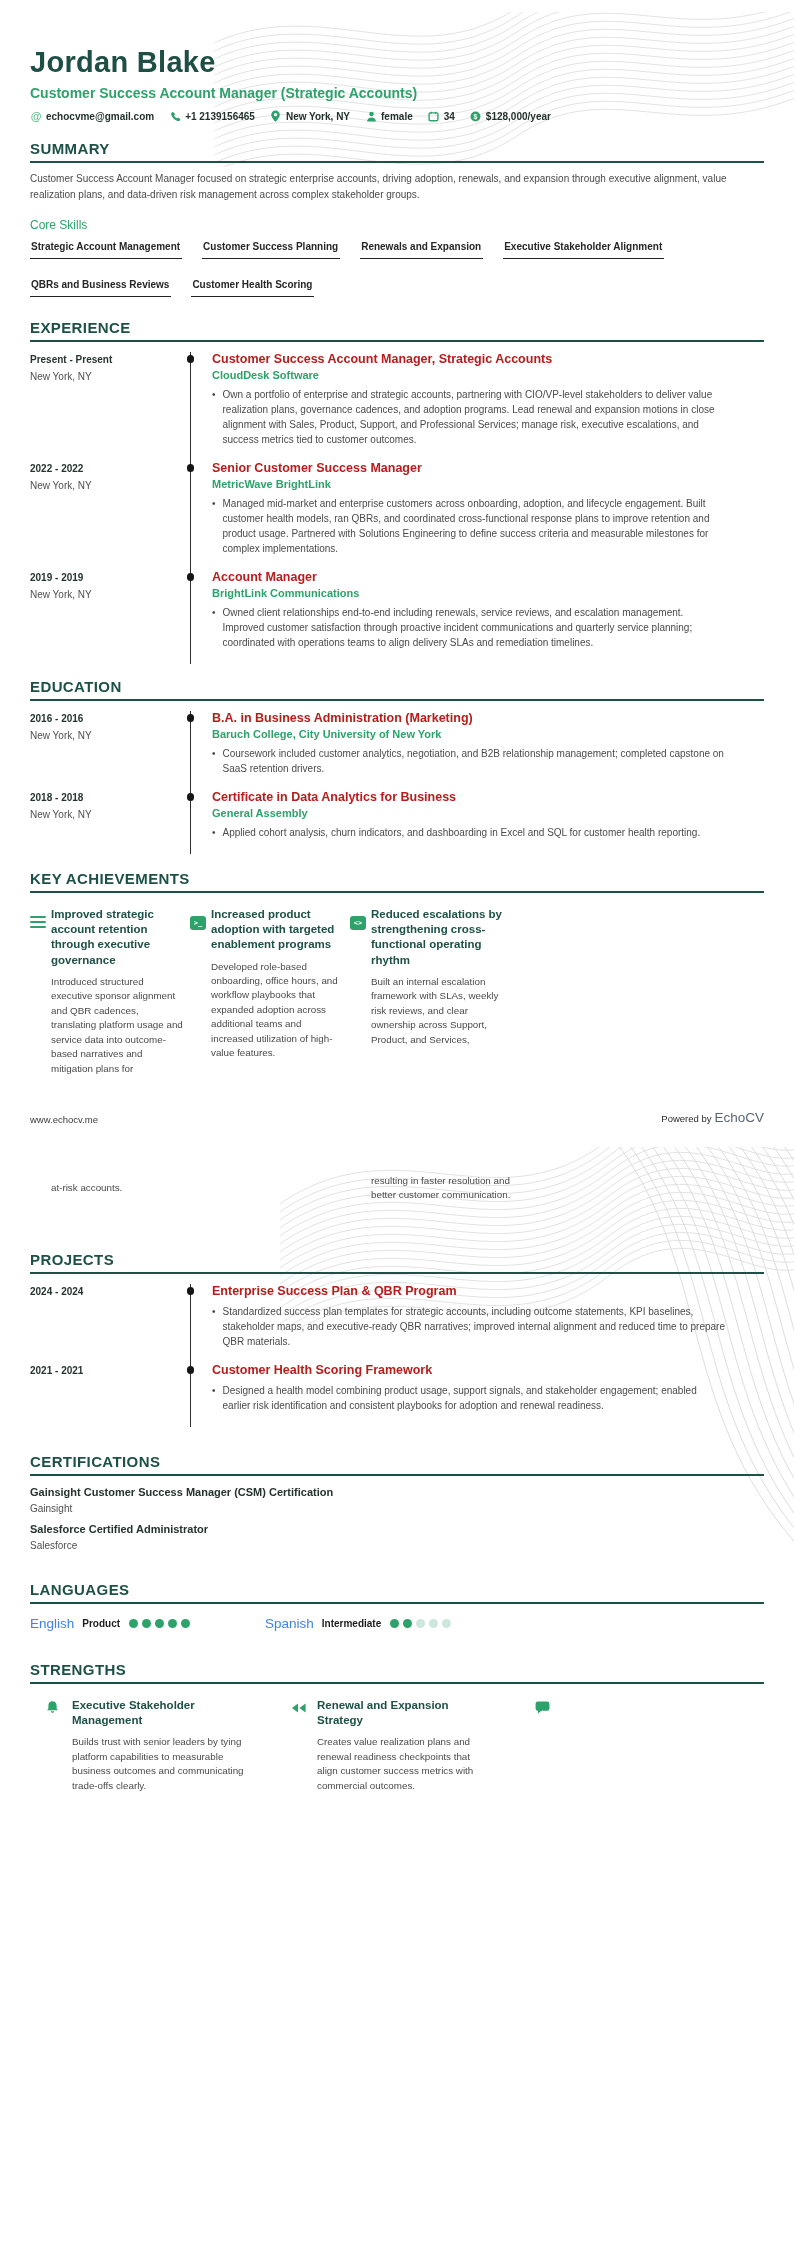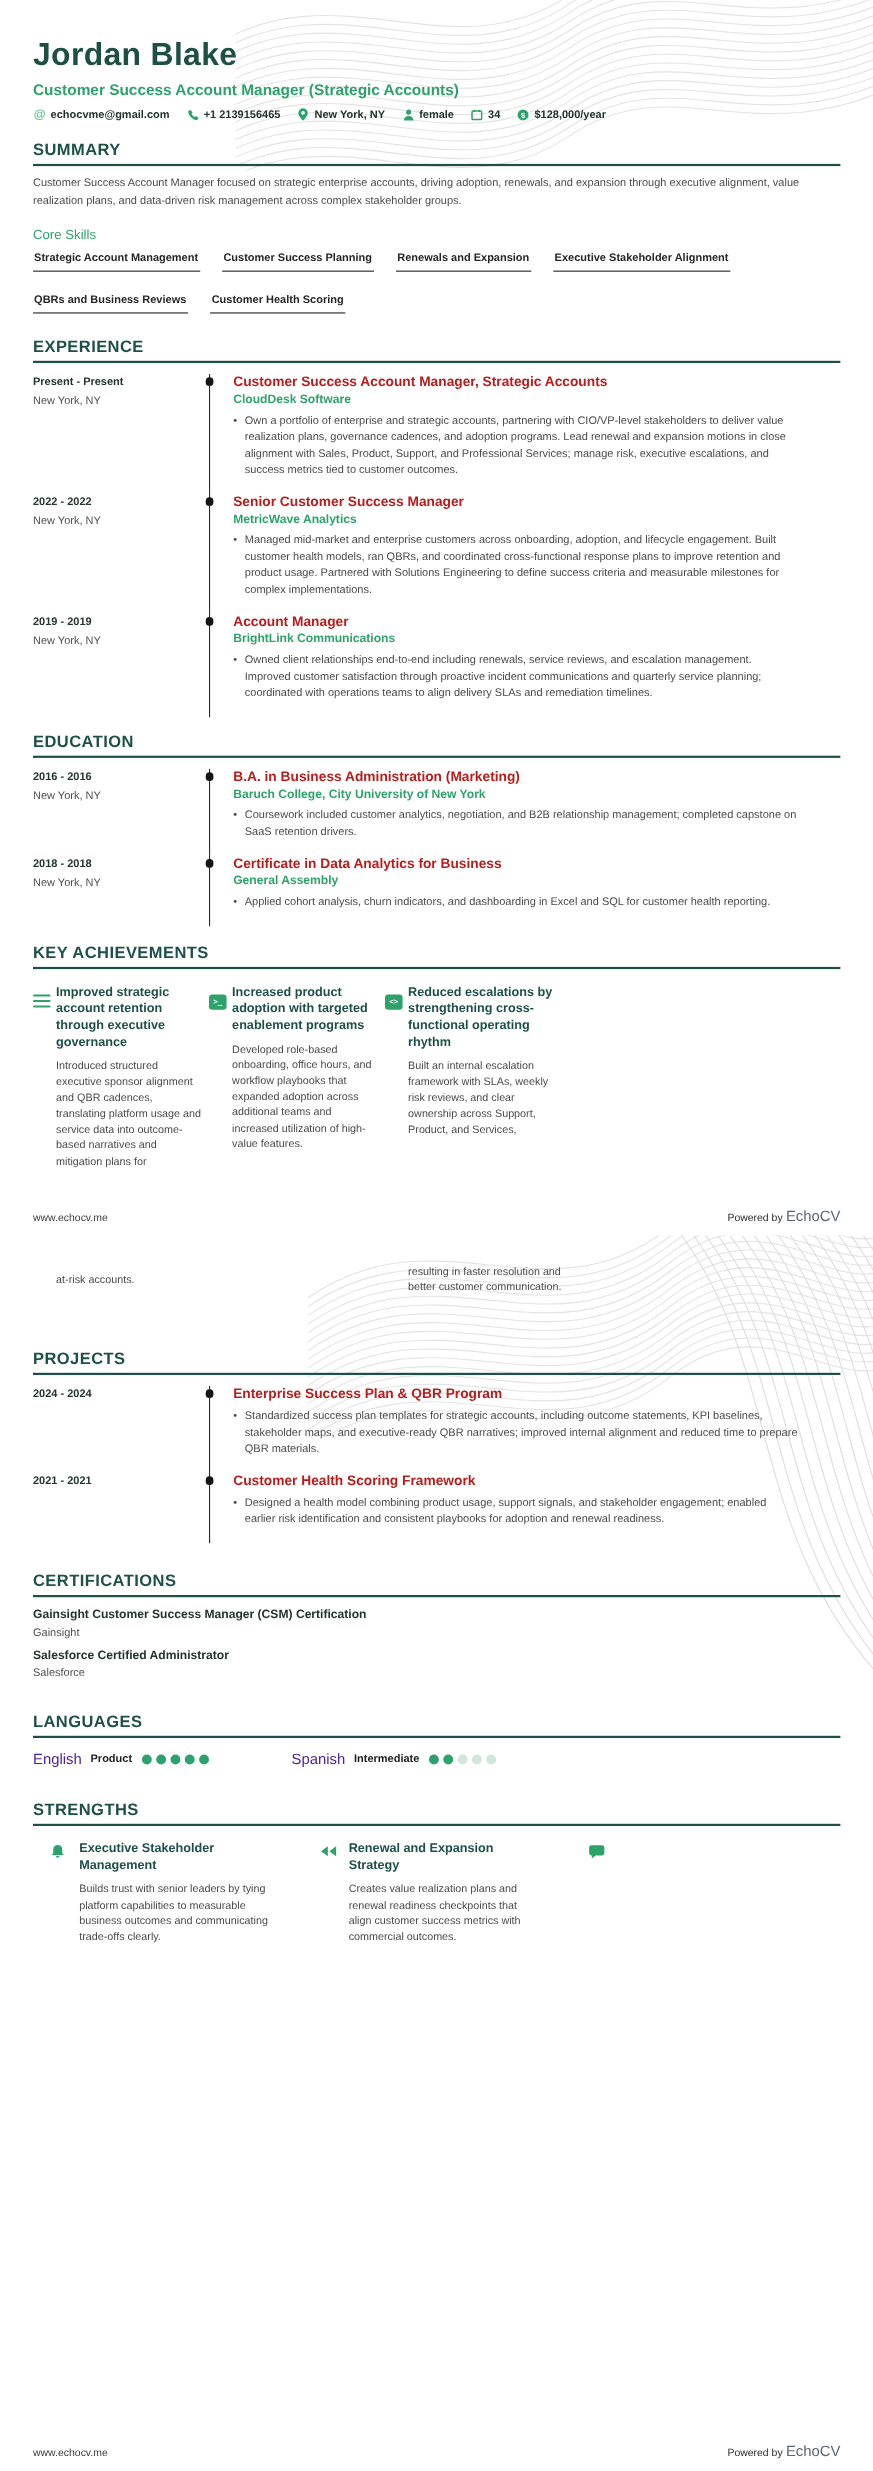--- a/index.html
+++ b/index.html
@@ -1,21 +1,21 @@
 <!DOCTYPE html>
 <html><head>
 <meta charset="utf-8">
 <style>
   * { margin:0; padding:0; box-sizing:border-box; }
   html,body { background:#ffffff; }
   body {
     width:794px; height:2246px; position:relative;
     font-family:"Liberation Sans", sans-serif; color:#4a4a4a;
   }
-  .page { position:relative; width:794px; height:1123px; overflow:hidden; background:#fff; }
+  .page { position:relative; width:794px; height:1123px; overflow:hidden; background:#fff;margin-top:12px; }
   .decor { position:absolute; pointer-events:none; }
   .page-content { position:relative; z-index:2; padding:0 30px; }
 
   
   .name { padding-top:34px; font-size:29px; font-weight:800; letter-spacing:.3px; color:#1d4f45; }
   .job-title { margin-top:6px; font-size:14px; font-weight:700; color:#2ea26b; }
   .contact-row { margin-top:9px; display:flex; align-items:center; gap:15px; font-size:10px; font-weight:700; color:#22312c; }
   .contact-item { display:flex; align-items:center; gap:4px; white-space:nowrap; }
   .cicon { width:12px; height:12px; display:inline-flex; align-items:center; justify-content:center; color:#2ea26b; }
   .cicon svg { display:block; }
@@ -72,21 +72,21 @@
   .lang-gap { margin-top:30px; }
 
   
   .cert-list { margin-top:10px; }
   .cert-name { font-size:11px; font-weight:700; color:#24332d; margin-top:9px; }
   .cert-issuer { font-size:10px; color:#4f4f4f; margin-top:5px; }
 
   
   .lang-row { margin-top:12px; display:flex; align-items:center; }
   .lang-item { display:flex; align-items:center; flex:0 0 235px; }
-  .lang-name { font-size:13.5px; color:#4c1d95; }
+  .lang-name { font-size:13.5px; color:#3b82f6; }
   .lang-level { font-size:10px; font-weight:700; color:#1c1c1c; margin-left:8px; }
   .lang-dots { display:flex; gap:4px; margin-left:9px; }
   .dot { width:9px; height:9px; border-radius:50%; background:#cde8da; }
   .dot.filled { background:#2ea26b; }
 
   
   .str-grid { margin-top:14px; display:grid; grid-template-columns:repeat(3,245px); }
   .str-cell { display:flex; padding-left:15px; }
   .str-icon { flex:0 0 27px; padding-top:2px; color:#2ea26b; }
   .str-title { font-size:11.5px; font-weight:700; line-height:1.32; color:#1d5046; }
@@ -220,21 +220,21 @@
         <div class="entry">
           <div>
             <div class="entry-dates">2022 - 2022</div>
             <div class="entry-loc">New York, NY</div>
           </div>
           <div class="entry-line">
               <span class="entry-dot"></span>
             </div>
           <div class="entry-body">
             <div class="entry-title">Senior Customer Success Manager</div>
-            <div class="entry-company">MetricWave Analytics</div>
+            <div class="entry-company">MetricWave BrightLink</div>
             <div class="entry-bullet">
                 <span>Managed mid-market and enterprise customers across onboarding, adoption, and lifecycle engagement. Built customer health models, ran QBRs, and coordinated cross-functional response plans to improve retention and product usage. Partnered with Solutions Engineering to define success criteria and measurable milestones for complex implementations.</span>
               </div>
           </div>
         </div>
         <div class="entry">
           <div>
             <div class="entry-dates">2019 - 2019</div>
             <div class="entry-loc">New York, NY</div>
           </div>

